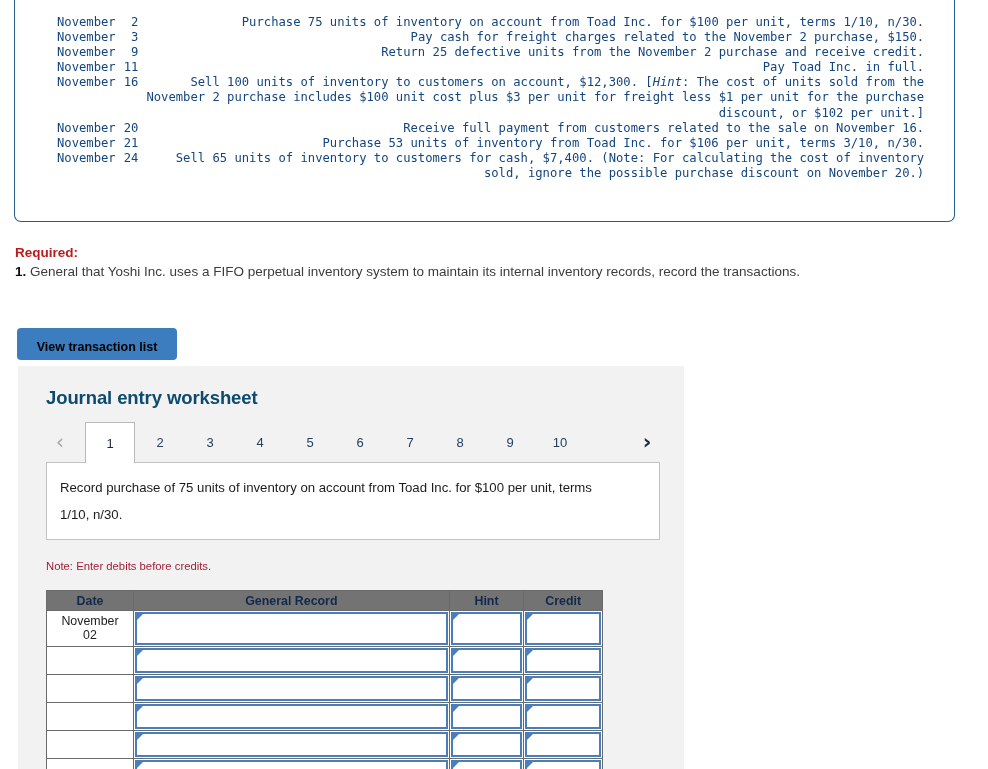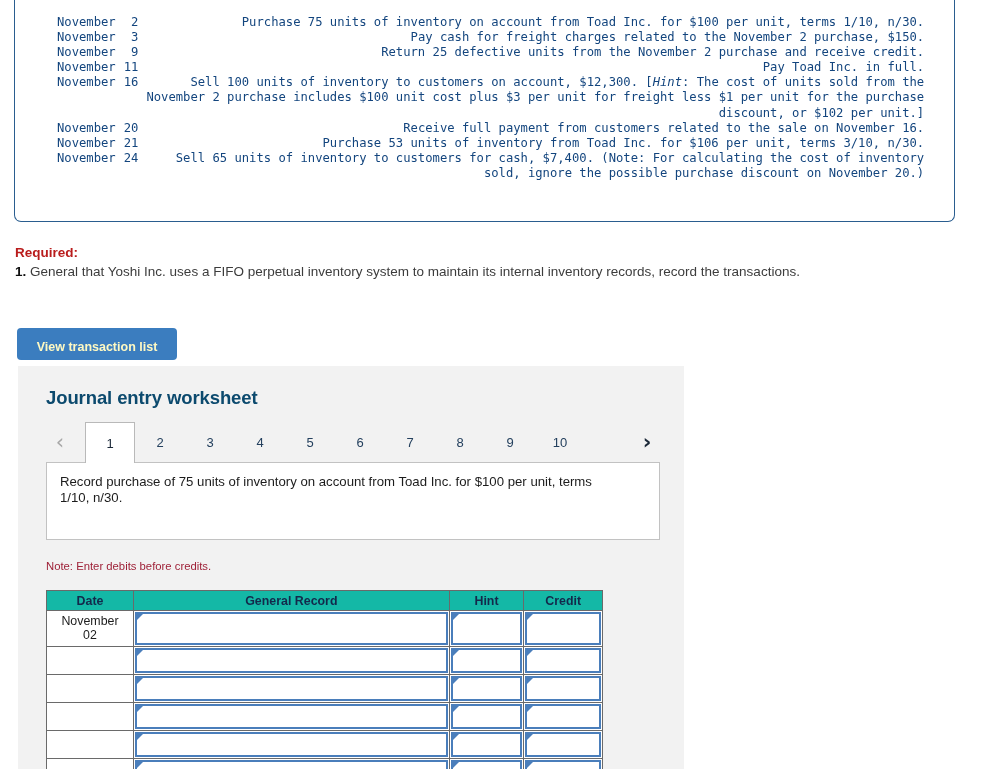--- a/index.html
+++ b/index.html
@@ -74,21 +74,21 @@
   
   .view-btn {
     position: absolute;
     left: 17px;
     top: 328px;
     width: 160px;
     height: 32px;
     background: #3b7dbf;
     border: none;
     border-radius: 4px;
-    color: #fef9c3;
+    color: #000000;
     font-family: "Liberation Sans", sans-serif;
     font-size: 12.5px;
     font-weight: bold;
     cursor: pointer;
     padding: 12px;
   }
 
   
   .panel {
     position: absolute;
@@ -165,21 +165,21 @@
     border: 1px solid #c2c2c2;
     box-sizing: border-box;
     z-index: 1;
   }
   .desc-text {
     position: absolute;
     left: 13px;
     top: 11px;
     width: 560px;
     font-size: 13.2px;
-    line-height: 16px;
+    line-height: 27px;
     color: #1c1c1c;
   }
 
   .note {
     position: absolute;
     left: 28px;
     top: 194px;
     font-size: 11.3px;
     color: #9e2037;
   }
@@ -187,21 +187,21 @@
   
   .jtable {
     position: absolute;
     left: 28px;
     top: 224px;
     width: 557px;
     border-collapse: collapse;
     table-layout: fixed;
   }
   .jtable th {
-    background: #14b8a6;
+    background: #737373;
     border: 1px solid #6a6a6a;
     color: #13294b;
     font-size: 12.4px;
     font-weight: bold;
     height: 19px;
     padding: 0;
     text-align: center;
   }
   .jtable td {
     border: 1px solid #6a6a6a;

